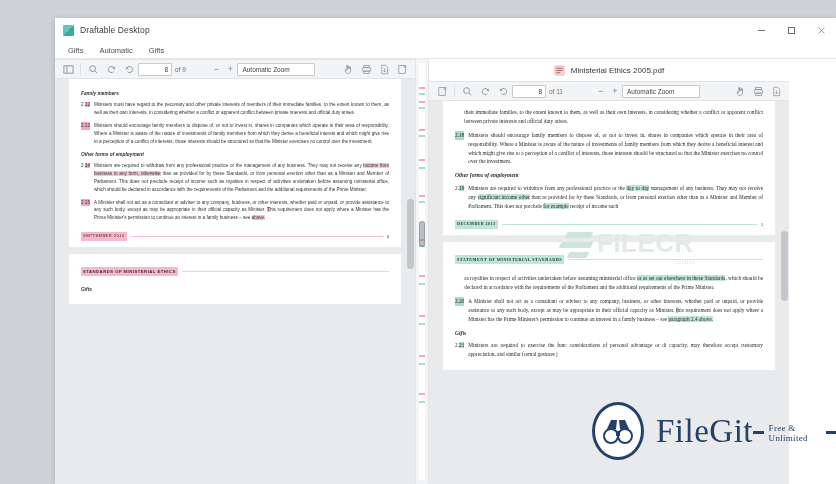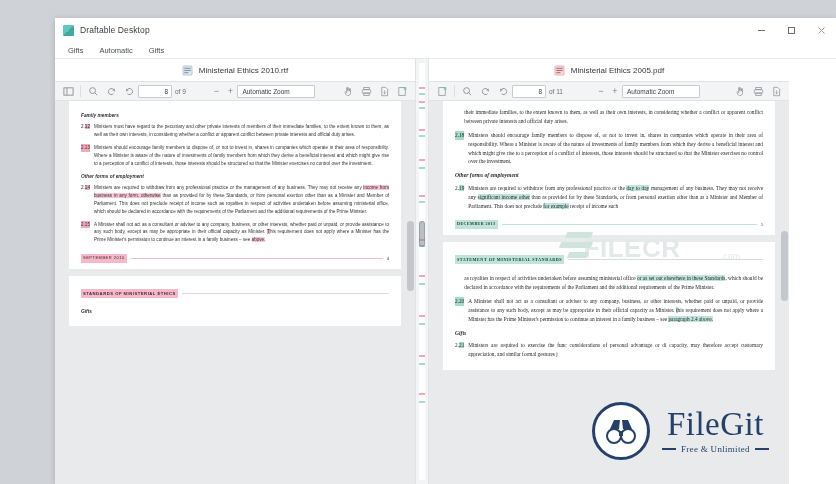--- a/index.html
+++ b/index.html
@@ -170,40 +170,40 @@
     display: flex; align-items: center; gap: 3px;
   }
   .wm-filecr .swoosh { position: relative; width: 34px; height: 40px; }
   .wm-filecr .swoosh i {
     position: absolute; display: block; height: 6px; border-radius: 1px;
     background: #cfe4db;
   }
   .wm-filecr .sw1 { width: 26px; left: 6px; top: 4px; transform: skewX(-22deg); }
   .wm-filecr .sw2 { width: 32px; left: 0px; top: 14px; transform: skewX(-22deg); }
   .wm-filecr .sw3 { width: 20px; left: 8px; top: 24px; transform: skewX(-22deg); }
-  .wm-filecr .wordmark { display:flex; flex-direction: row; line-height: 1; justify-content: center; }
+  .wm-filecr .wordmark { display:flex; flex-direction: column; line-height: 1; justify-content: center; }
   .wm-filecr .big {
     font-family: "Liberation Sans", sans-serif; font-weight: bold;
     font-size: 26px; color: #e2e9e8; letter-spacing: .5px;
   }
   .wm-filecr .small {
     font-family: "Liberation Sans", sans-serif;
     font-size: 9px; color: #e2e9e8; align-self: flex-end; margin-top: 1px; margin-left: 40px;
   }
 
   .wm-filegit {
     position: absolute; left: 592px; top: 402px;
     display: flex; align-items: center; gap: 12px; pointer-events: none;
   }
   .fg-badge {
     width: 58px; height: 58px; border-radius: 50%;
     border: 3px solid #24416b; background: #ffffff;
     display: flex; align-items: center; justify-content: center;
   }
-  .fg-words { display: flex; flex-direction: column; align-items: center; }
+  .fg-words { display: flex; flex-direction: row; align-items: center; }
   .fg-title {
     font-family: "Liberation Serif", serif; font-size: 33px;
     color: #24416b; line-height: 1; letter-spacing: .5px;
   }
   .fg-sub { display: flex; align-items: center; gap: 5px; margin-top: 3px; }
   .fg-sub .bar { width: 14px; height: 2.5px; background: #24416b; }
   .fg-sub .t {
     font-family: "Liberation Serif", serif; font-size: 9px; color: #24416b;
     letter-spacing: .3px;
   }
@@ -240,29 +240,20 @@
 
     <div class="menubar">
       <div class="menu-item">Gifts</div>
       <div class="menu-item">Automatic</div>
       <div class="menu-item">Gifts</div>
     </div>
 
     <div class="compare">
 
       <div class="pane">
-        <div class="pane-head">
-          <svg class="doc-icon" viewBox="0 0 12 12">
-            <rect x="1" y="1" width="10" height="10" rx="1" fill="#dfe7ee" stroke="#9fb3c8" stroke-width=".7"></rect>
-            <rect x="2.5" y="3" width="7" height="1.2" fill="#7c93ab"></rect>
-            <rect x="2.5" y="5.4" width="7" height="1.2" fill="#7c93ab"></rect>
-            <rect x="2.5" y="7.8" width="4.5" height="1.2" fill="#7c93ab"></rect>
-          </svg>
-          <span class="pane-title">Ministerial Ethics 2010.rtf</span>
-        </div>
 
         <div class="toolbar">
           <div class="tb-btn">
             <svg width="11" height="11" viewBox="0 0 12 12">
                 <rect x="1" y="2" width="10" height="8" fill="none" stroke="#8b9096" stroke-width="1"></rect>
                 <line x1="4.3" y1="2" x2="4.3" y2="10" stroke="#8b9096" stroke-width="1"></line>
               </svg>
           </div>
           <div class="tb-sep"></div>
           <div class="tb-btn">

